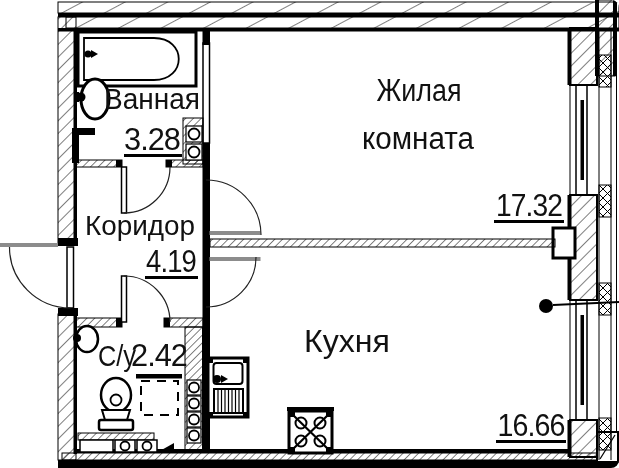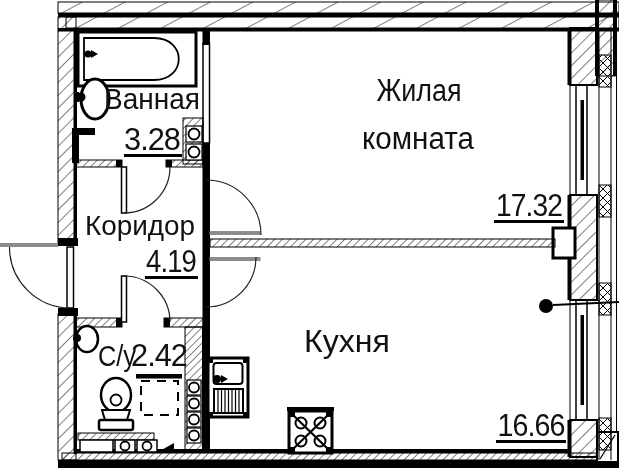--- a/index.html
+++ b/index.html
@@ -1,16 +1,16 @@
 <!DOCTYPE html>
 <html><head>
 <meta charset="utf-8">
 <style>
   html,body{margin:0;padding:0;background:#fff;}
-  .plan-wrap{position:relative;width:619px;height:468px;background:#fff;overflow:hidden;}
+  .plan-wrap{position:relative;width:619px;height:468px;background:#fff;overflow:hidden;border-radius:8px;}
   svg{display:block;}
   text{font-family:"Liberation Sans",sans-serif;fill:#111;}
   .num{letter-spacing:-1px;}
 </style>
 </head>
 <body>
 
 <div class="plan-wrap">
 <svg width="619" height="468" viewBox="0 0 619 468">
   <defs>

